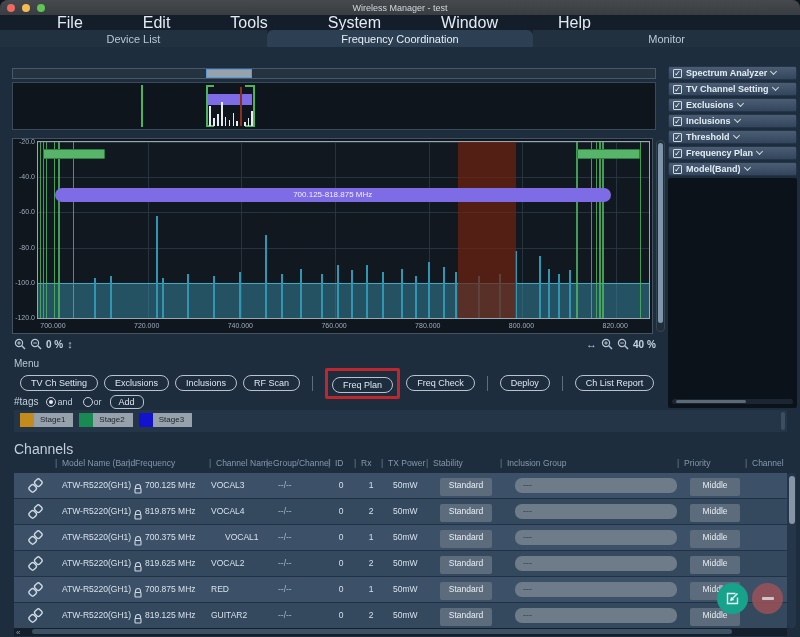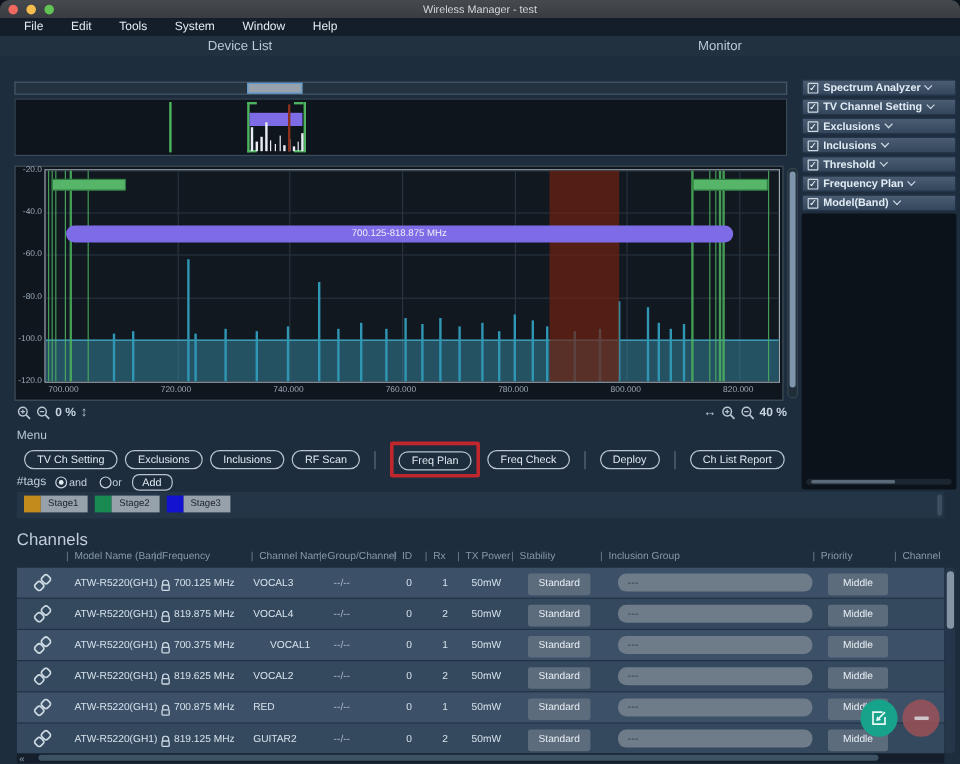--- a/index.html
+++ b/index.html
@@ -8,21 +8,21 @@
   #win { position:absolute; left:0; top:0; width:800px; height:637px;
          background:#1e2d3d; border-radius:8px 8px 0 0; overflow:hidden; }
 
   
   #titlebar { position:absolute; left:0; top:0; width:800px; height:15px;
               background:linear-gradient(#46494e,#393c41); display:flex; align-items:center; }
   .tl { width:8px; height:8px; border-radius:50%; margin-left:7px; }
   #title { position:absolute; left:0; right:0; text-align:center; font-size:9px; color:#d3d7dc; }
   #menubar { position:absolute; left:0; top:15px; width:800px; height:15px;
              background:#131e2a; display:flex; align-items:center; gap:23px; padding-left:20px; }
-  .menu-item { font-size:10px; color:#e2eaf2; }
+  .menu-item { font-size:16px; color:#e2eaf2;margin-left:37px; }
   #tabs { position:absolute; left:0; top:30px; width:800px; height:17px;
           background:#18242f; display:flex; }
   .tab { flex:1; height:17px; display:flex; align-items:center; justify-content:center;
          font-size:11px; color:#b9c8d6; background:#223140; border-radius:0; }
   .tab.active { background:#2d3f53; color:#e6eef6; border-radius:6px 6px 0 0; }
 
   
   #ovtrack { position:absolute; left:12px; top:68px; width:644px; height:11px;
              background:#25323f; border:1px solid #46586a; }
   #ovthumb { position:absolute; top:0; height:9px; background:#97a2ad; border:1px solid #5a9bd5; }
@@ -165,20 +165,21 @@
       <span class="menu-item">File</span>
       <span class="menu-item">Edit</span>
       <span class="menu-item">Tools</span>
       <span class="menu-item">System</span>
       <span class="menu-item">Window</span>
       <span class="menu-item">Help</span>
     </div>
 
   <div id="tabs">
       <div class="tab">Device List</div>
+      <div class="tab active">Frequency Coordination</div>
       <div class="tab">Monitor</div>
     </div>
 
   <div id="ovtrack">
     <div id="ovthumb" style="left: 192.6px; width: 46.866px;"></div>
   </div>
   <div id="minimap">
       <div class="mm-green" style="left: 127.758px;"></div>
       <div class="mm-green" style="left: 192.6px;"></div>
       <div class="mm-bracket-h" style="top: 2px; width: 8px; left: 192.6px;"></div>

